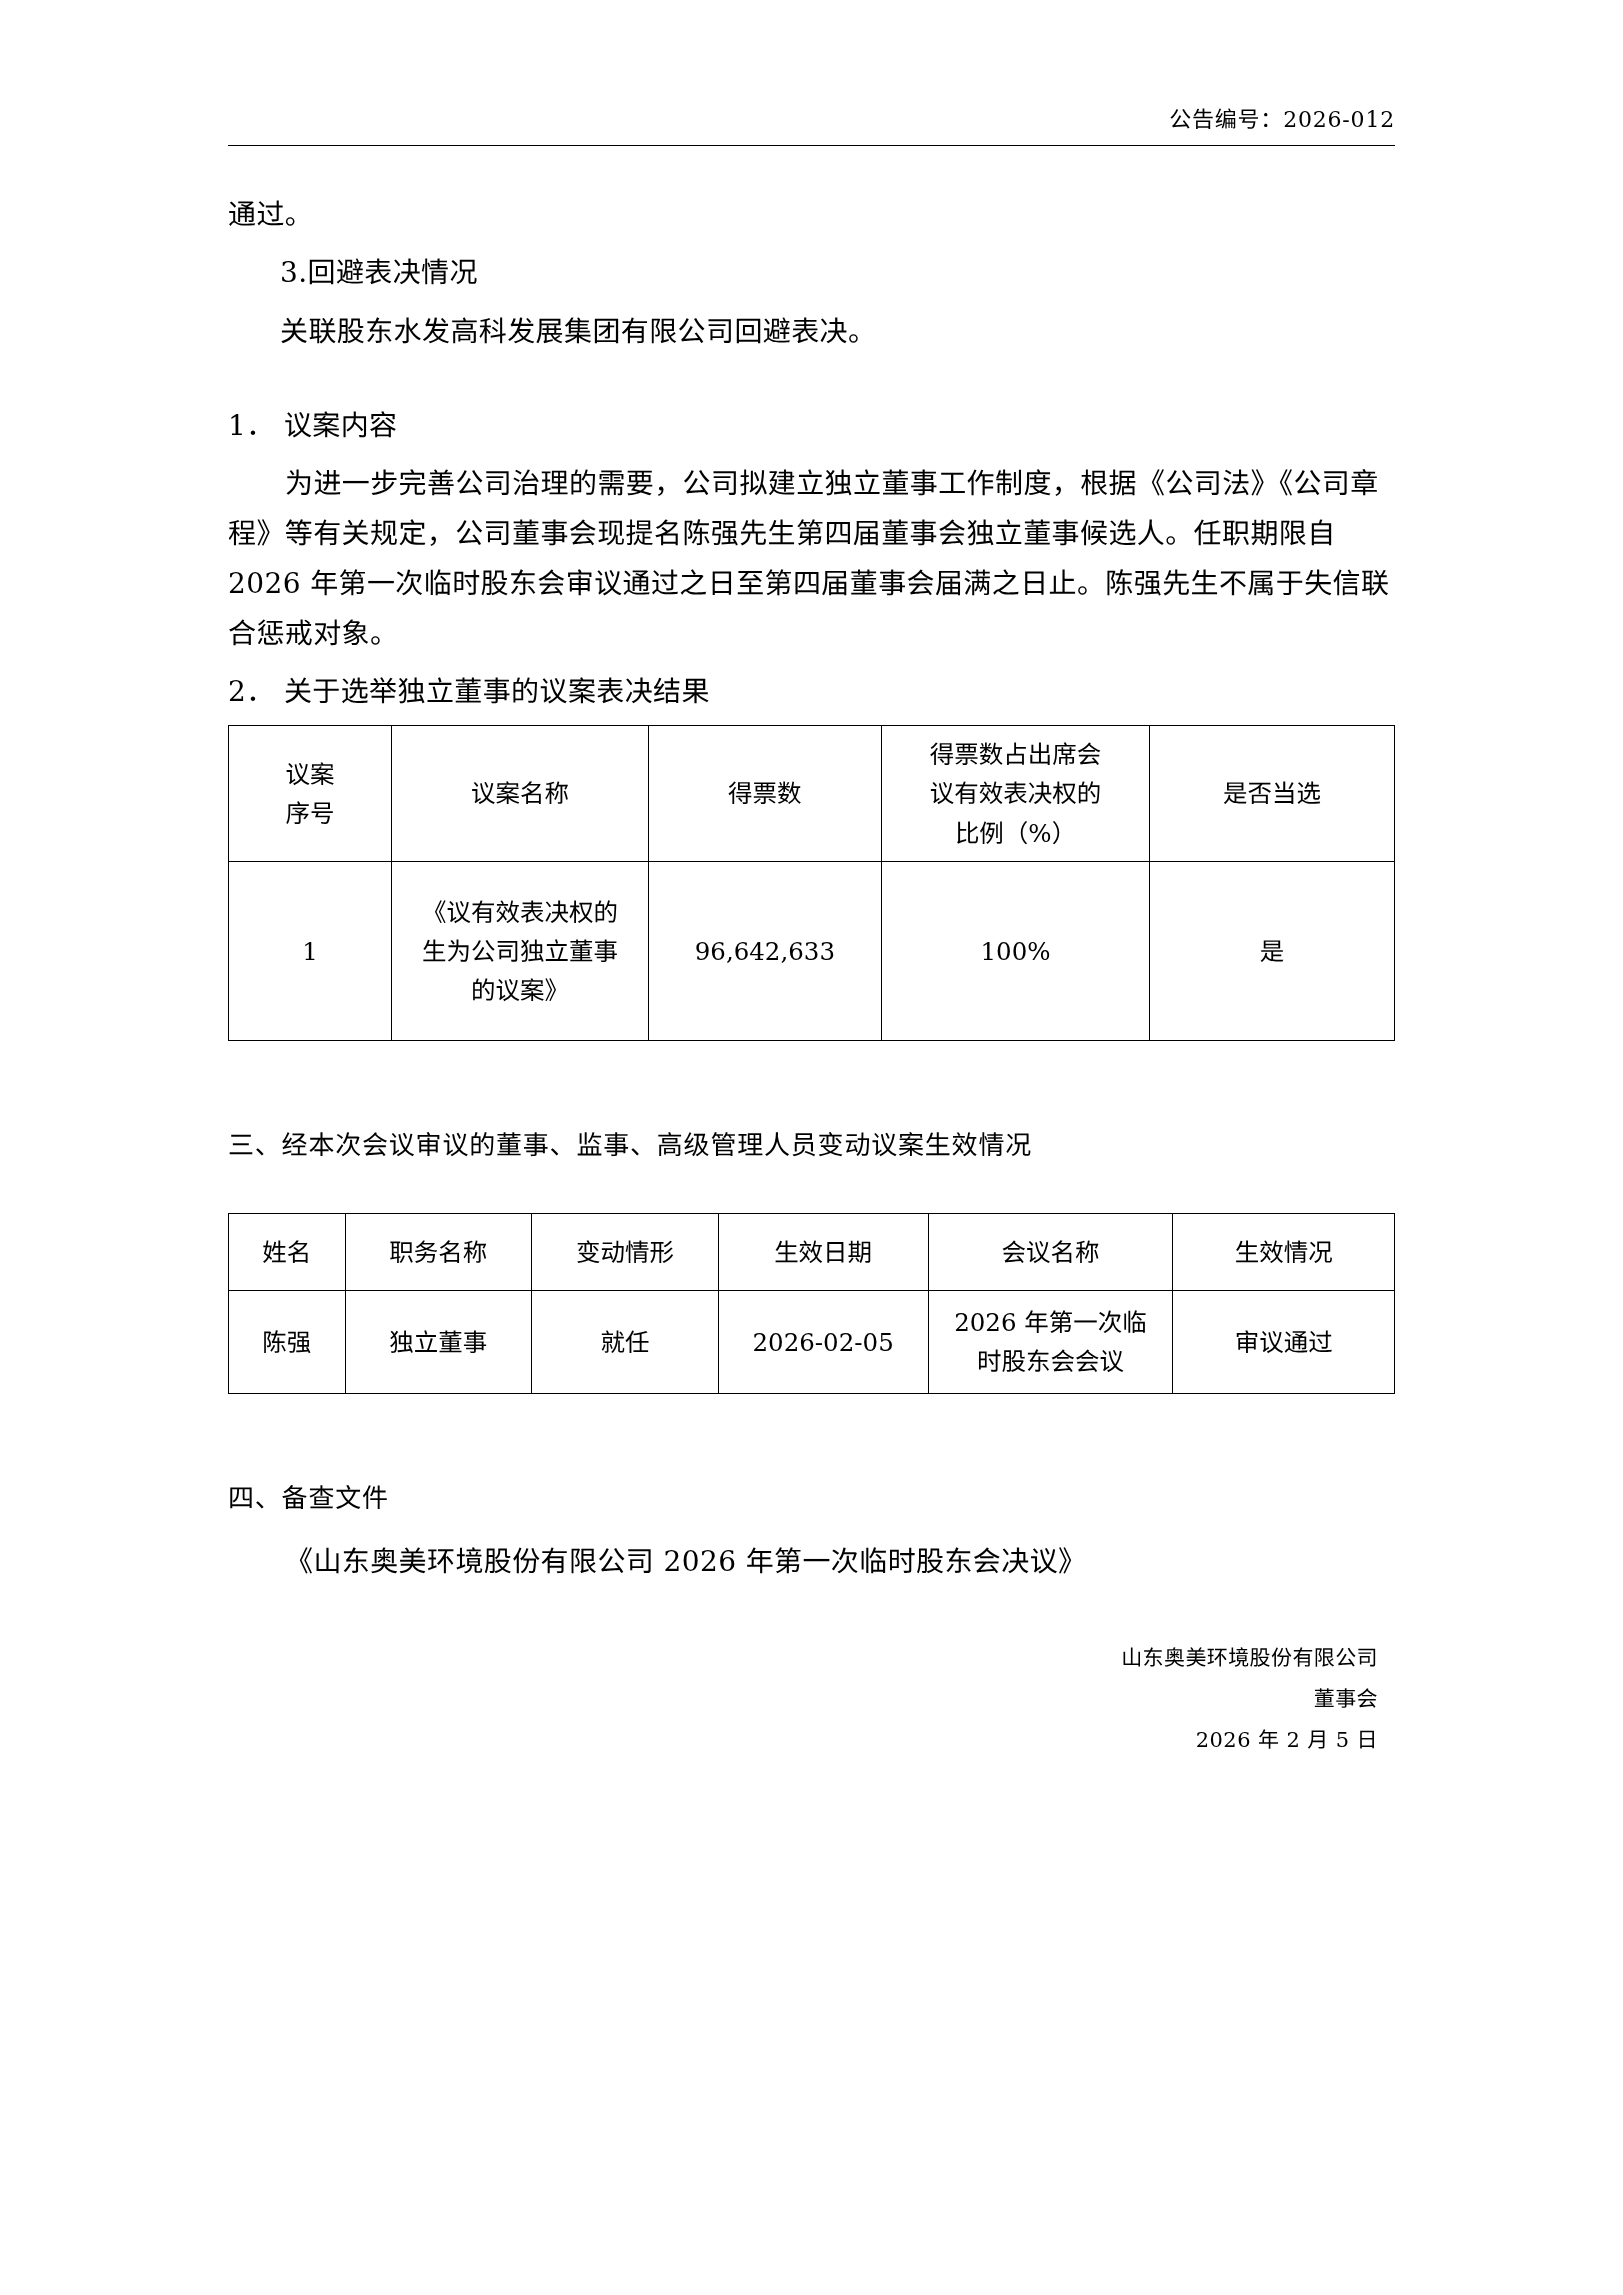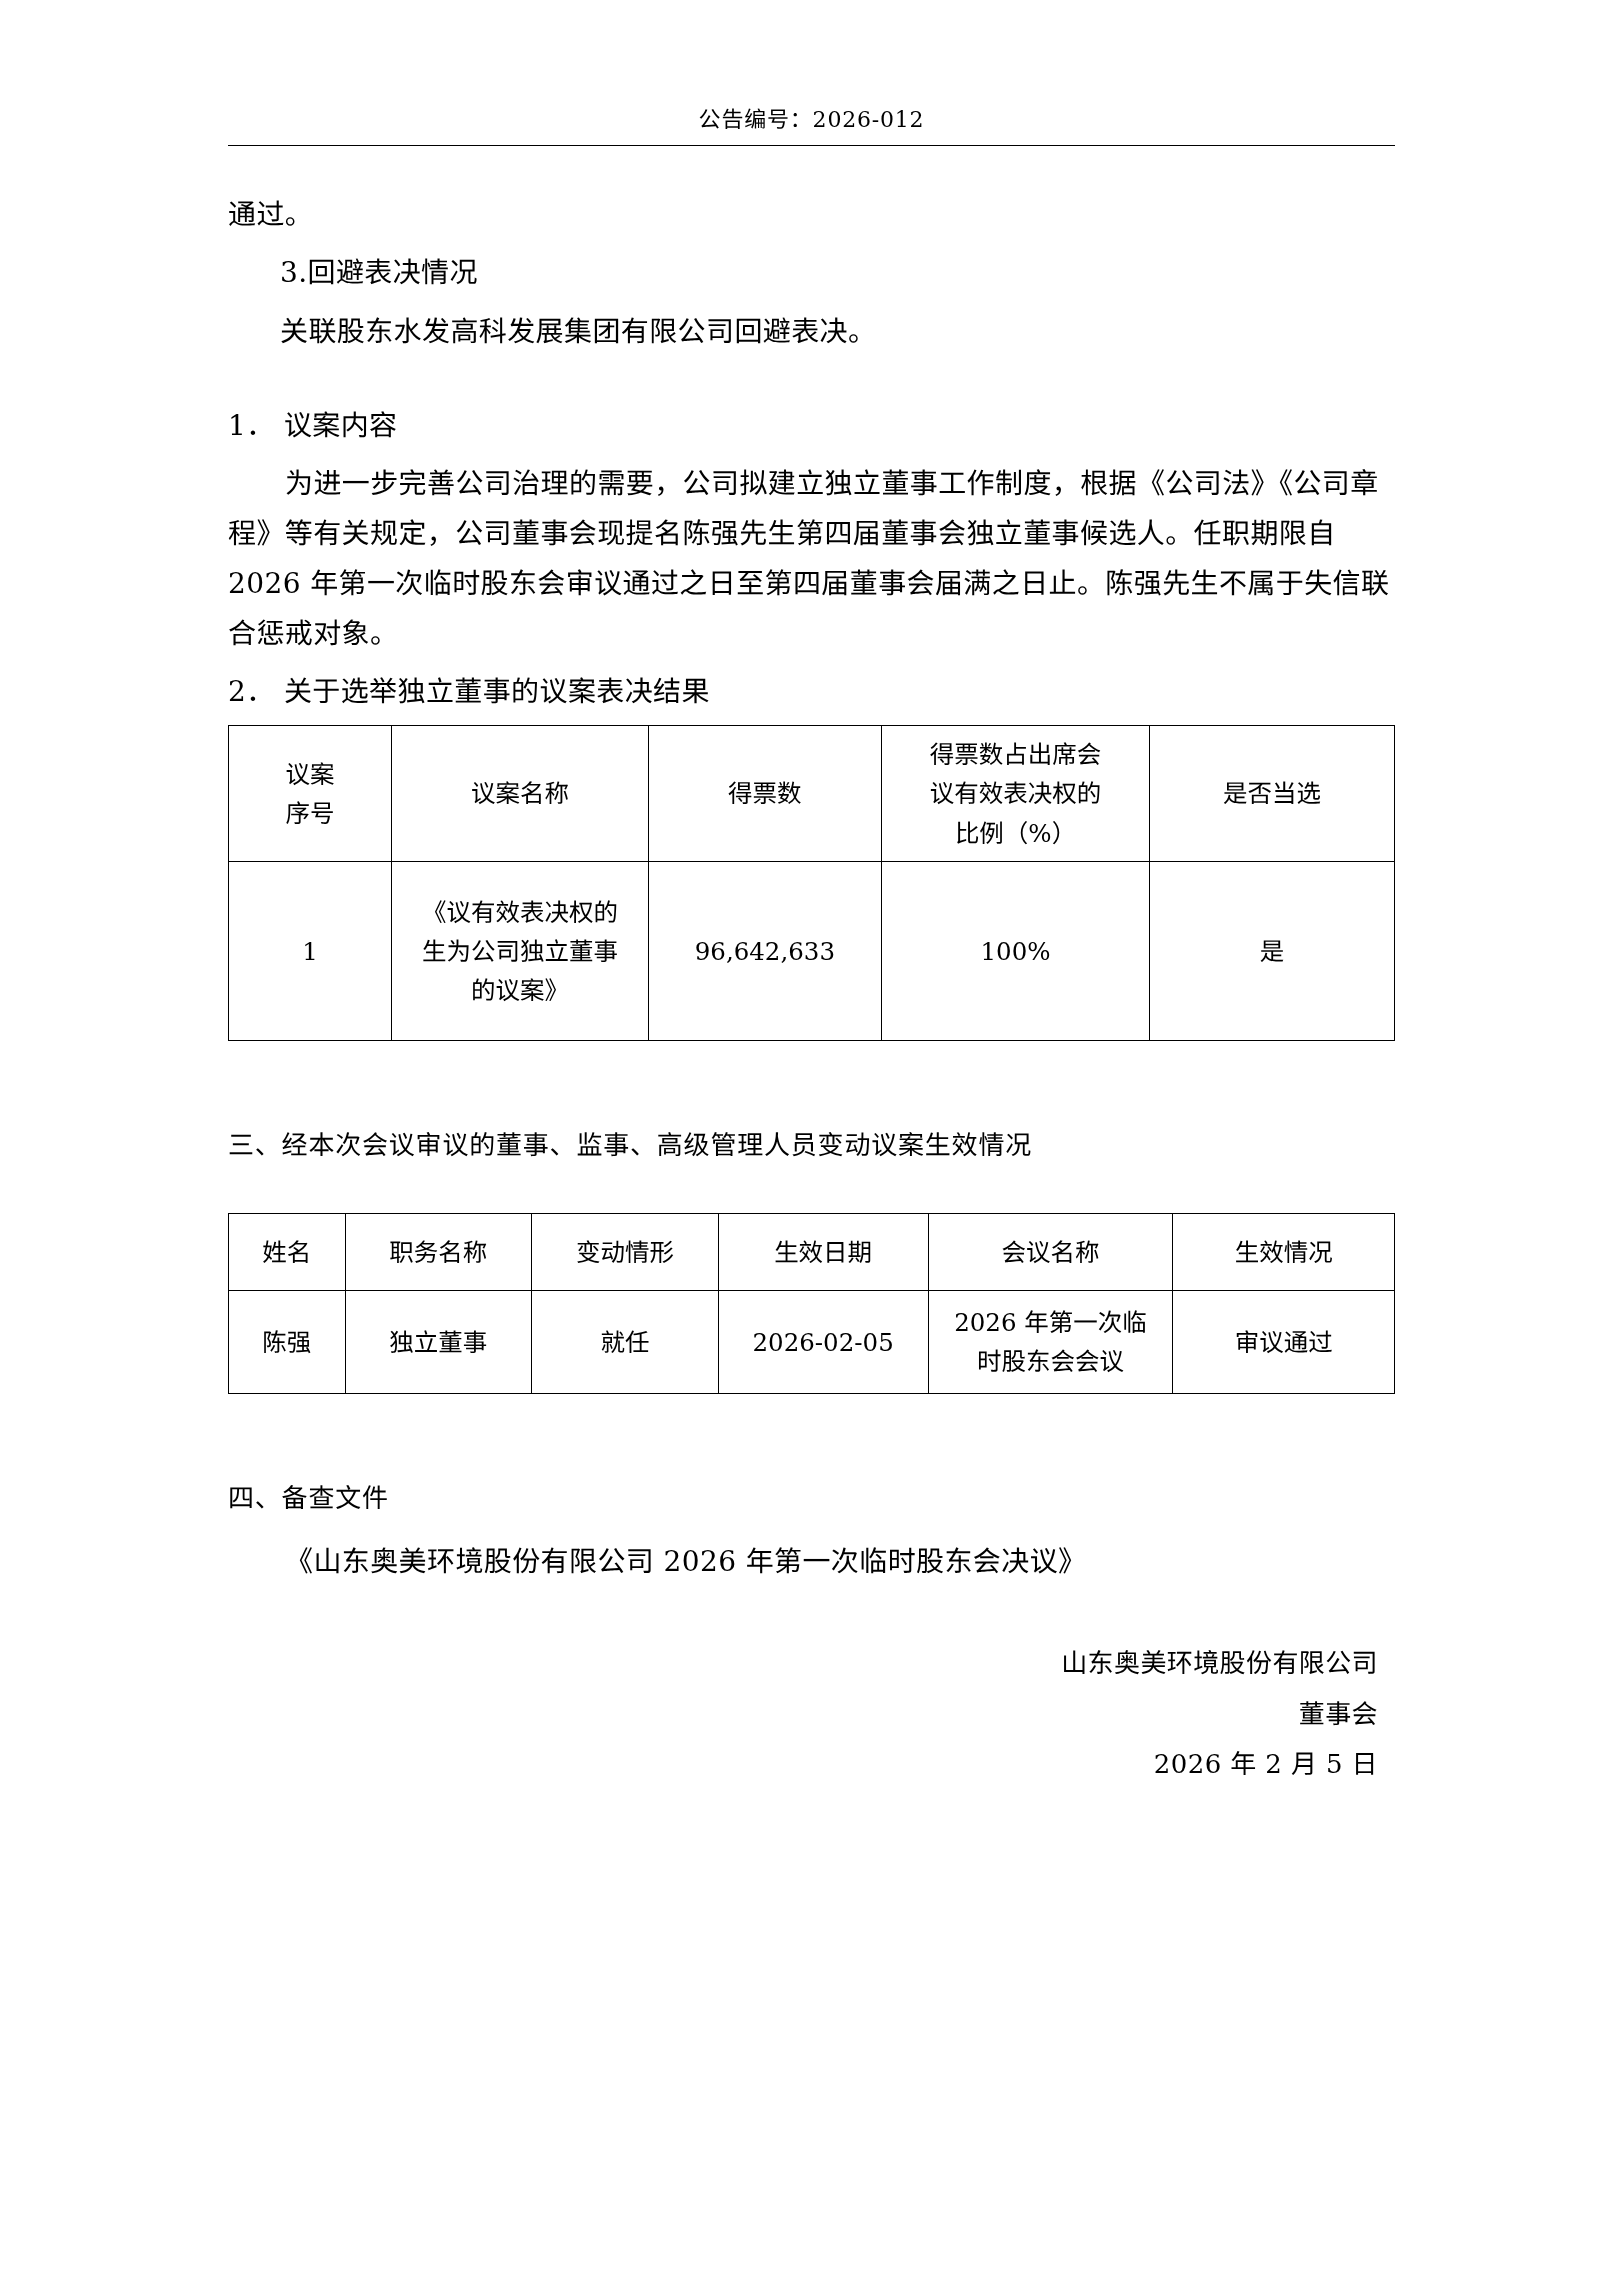--- a/index.html
+++ b/index.html
@@ -14,21 +14,21 @@
   .page {
     width: 1623px;
     min-height: 2295px;
     box-sizing: border-box;
     margin: 0 auto;
     background: #ffffff;
     position: relative;
     padding: 101px 228px 68px 228px;
   }
   .header-area {
-    text-align: center;
+    text-align: right;
     padding-bottom: 12px;
   }
   .header-no {
     font-size: 22px;
     letter-spacing: 0.8px;
     font-family: "DejaVu Serif", "Liberation Serif", serif;
   }
   .header-rule {
     border-bottom: 1.7px solid #000;
     margin-bottom: 44px;
@@ -69,21 +69,21 @@
   .vote-table td.h { height: 118px; }
   .vote-table td.b { height: 161px; }
   .change-table td { height: 59px; font-size: 24.5px; }
   .change-table td.b { height: 85px; }
   .sign-block {
     margin-top: 51px;
     text-align: right;
     padding-right: 17px;
   }
   .sign-block div {
-    font-size: 26px;
+    font-size: 21px;
     line-height: 1.95;
     letter-spacing: 0.4px;
   }
   .cellwrap { display: block; }
   .gap-lg { height: 81px; }
 </style>
 </head>
 <body>
 
 <div class="page">

